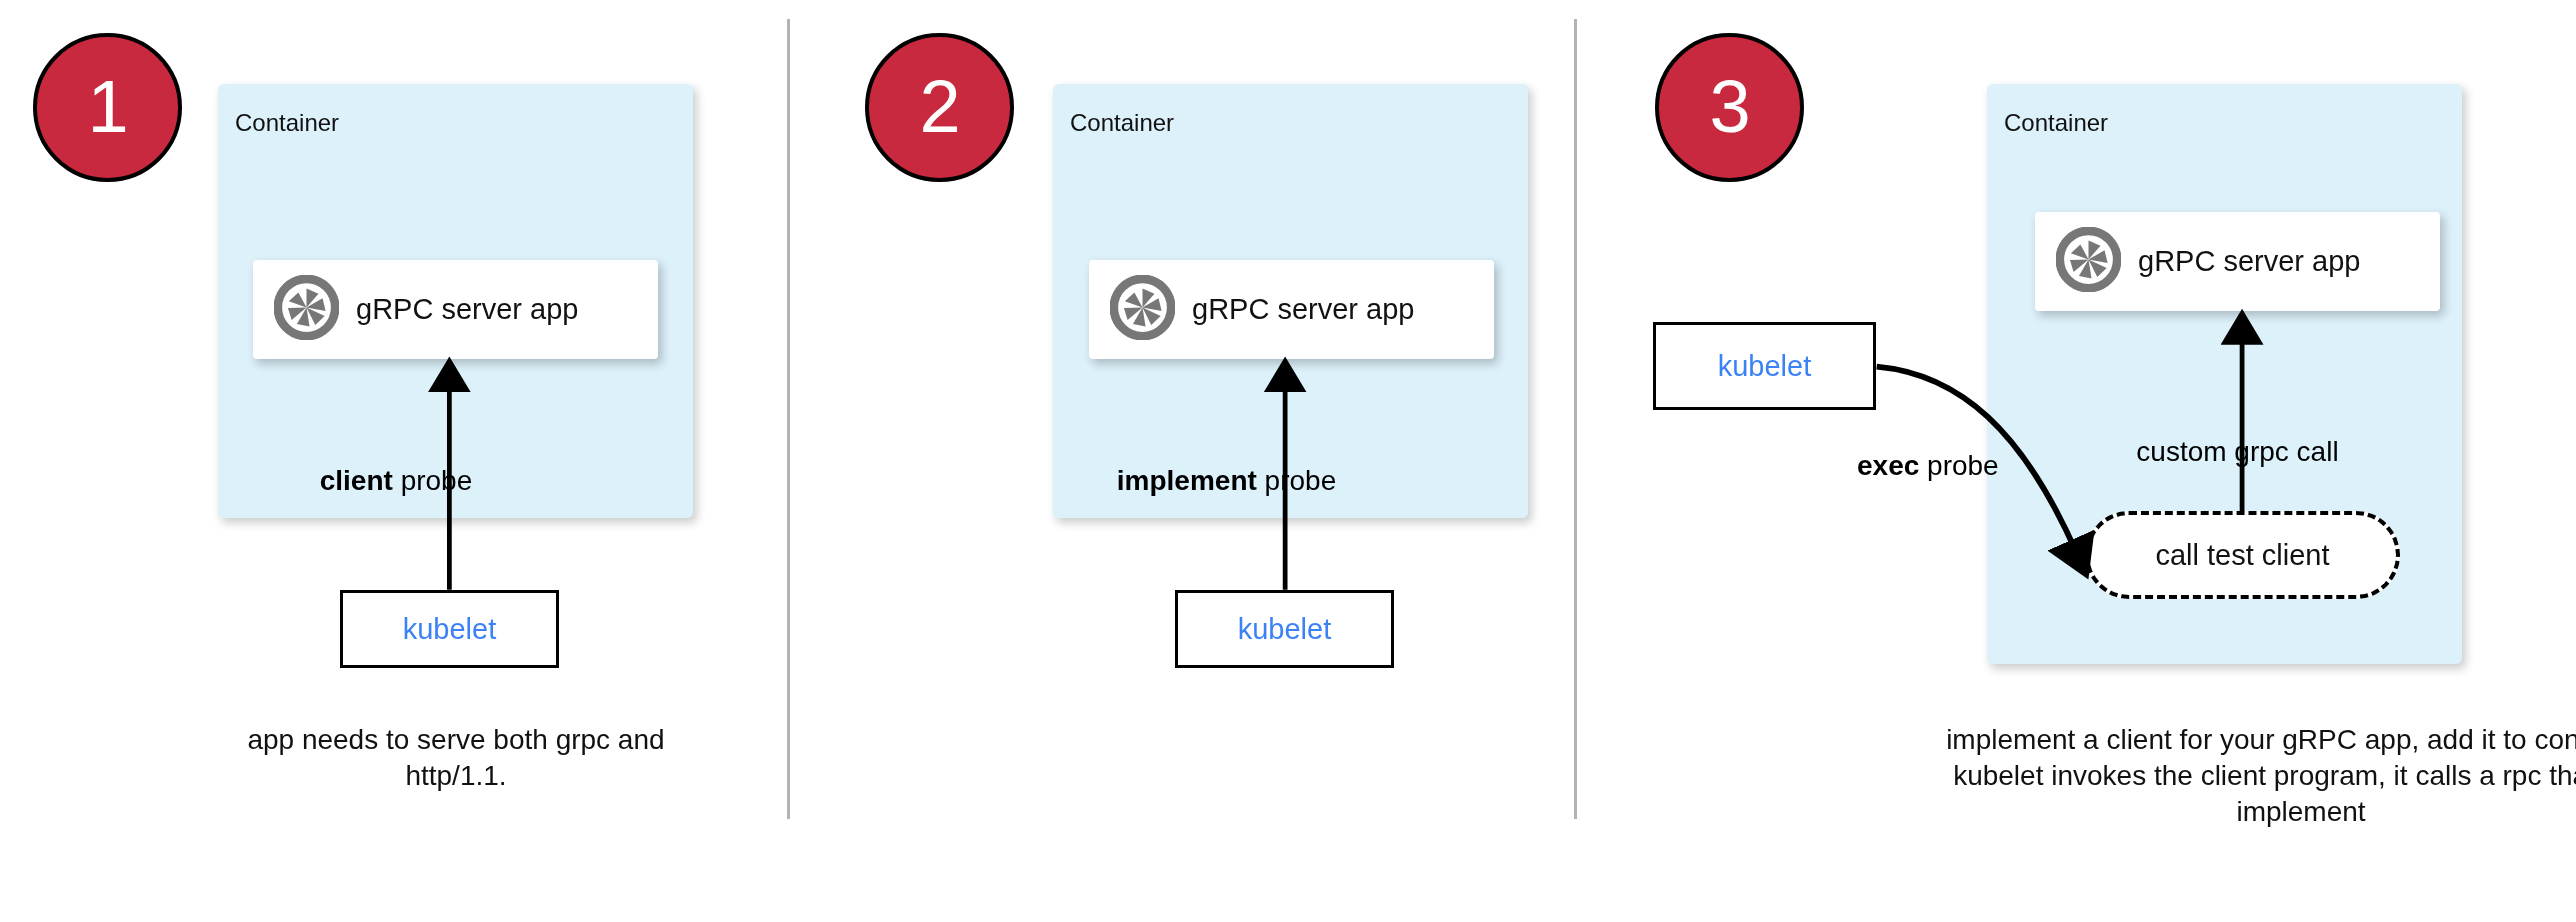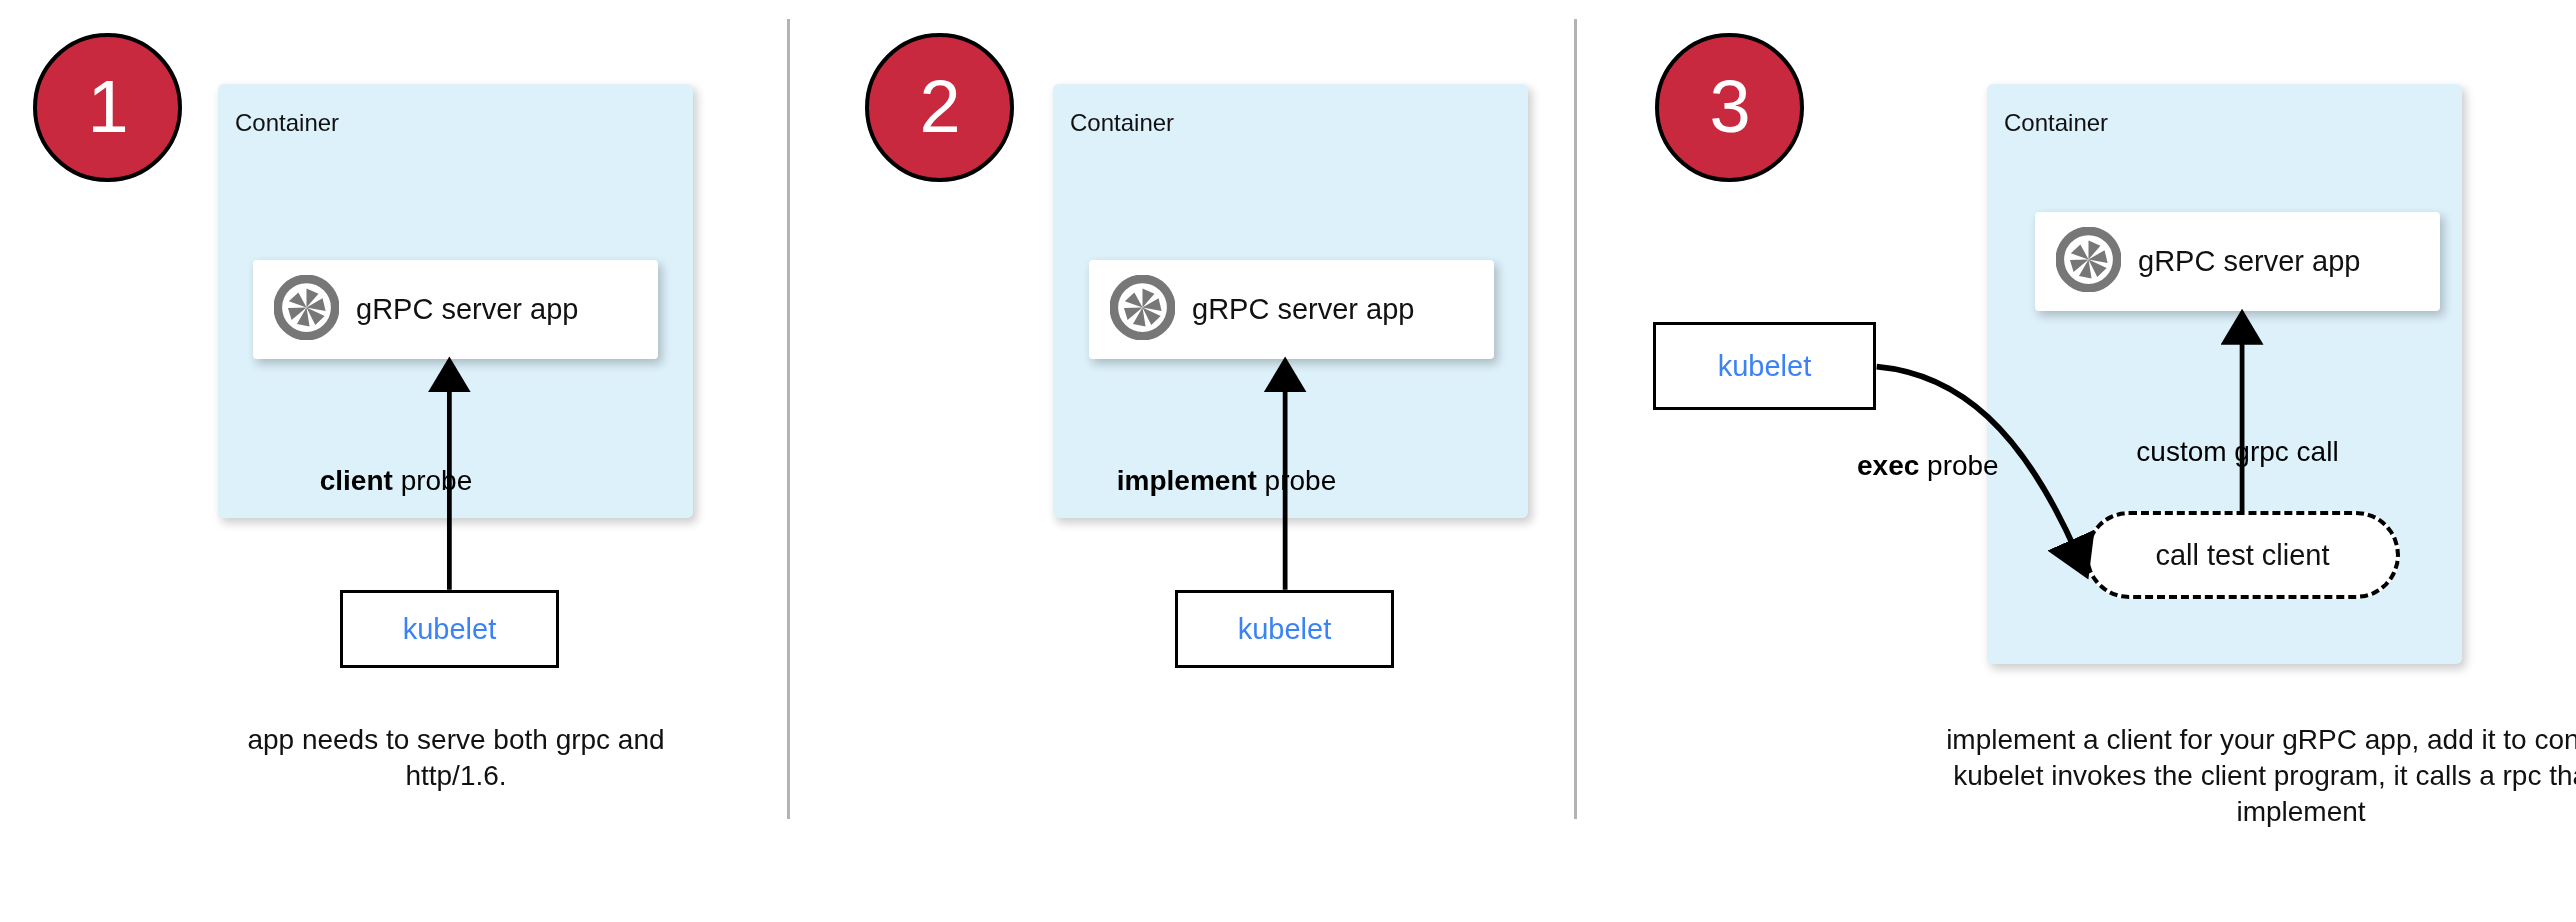--- a/index.html
+++ b/index.html
@@ -168,21 +168,21 @@
         </g>
       </svg>
     </span>
     <span class="app-label">gRPC server app</span>
   </div>
 
   <div class="edge-label" style="left:253px; top:465px; width:286px;"><span class="strong">client</span><span> probe</span></div>
 
   <div class="kubelet-box" style="left:340px; top:590px; width:219px; height:78px;">kubelet</div>
 
-  <div class="caption" style="left:215px; top:722px; width:482px;">app needs to serve both grpc and http/1.6.</div>
+  <div class="caption" style="left:215px; top:722px; width:482px;">app needs to serve both grpc and http/1.1.</div>
 
   <div class="badge" style="left:865px; top:33px;">2</div>
 
   <div class="container-box" style="left:1053px; top:84px; width:475px; height:434px;">
     <div class="container-label">Container</div>
   </div>
 
   <div class="app-card" style="left:1089px; top:260px; width:405px; height:99px;">
     <span class="app-icon">
       <svg width="65" height="65" viewBox="0 0 68 68" aria-hidden="true">

